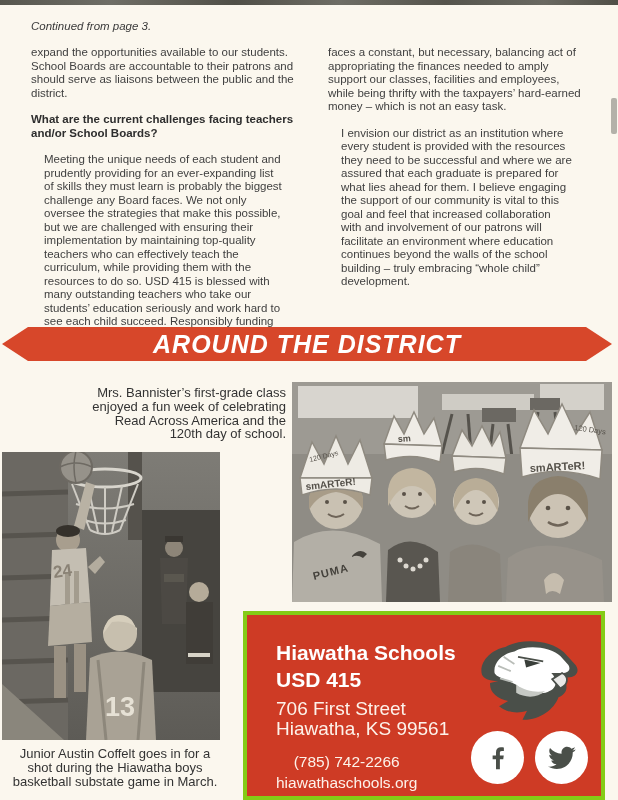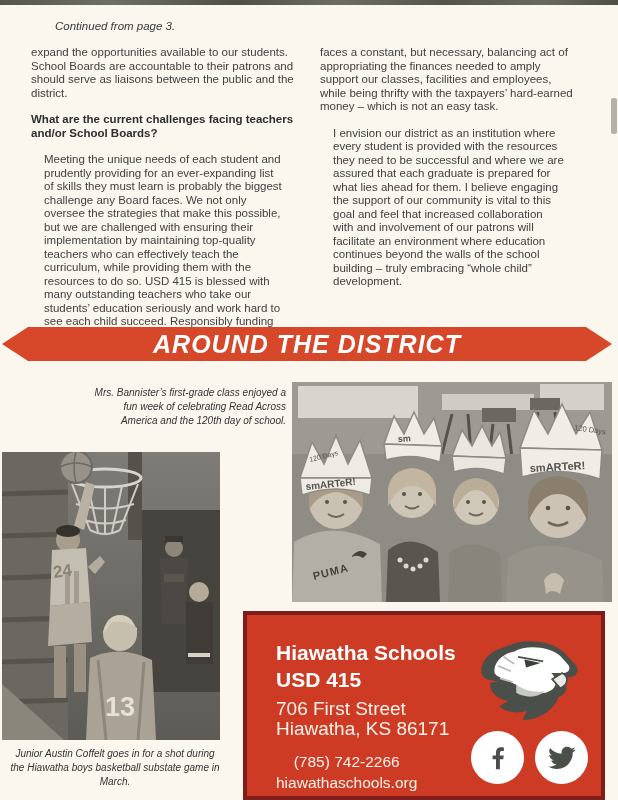--- a/index.html
+++ b/index.html
@@ -11,50 +11,50 @@
   .scan-strip{
     position:absolute; top:0; left:0; width:100%; height:5px;
     background:linear-gradient(90deg,#57564e,#6f6e66 18%,#504f47 38%,#6e6d65 55%,#55544c 72%,#6a6961 88%,#504f47);
   }
   .scan-artifact{
     position:absolute; left:611px; top:98px; width:6px; height:36px;
     background:#b3b1a9; border-radius:2px;
   }
   .continued{
     position:absolute; left:31px; top:20px;
-    font-style:italic; font-size:11.5px; color:#3a3a3a;margin-left:24px;
+    font-style:italic; font-size:11.5px; color:#3a3a3a;
   }
   .col{position:absolute; top:46px; font-size:11.5px; line-height:13.5px;}
   .col-left{left:31px; width:266px;}
-  .col-right{left:320px; width:258px;}
+  .col-right{left:328px; width:258px;}
   .col p{margin:0 0 13px 0;}
   .col h3{margin:0; font-size:11.5px; line-height:13.5px; color:#2e2e2e; font-weight:bold;}
   .col p.after-heading{margin:13px;}
   .banner{
     position:absolute; left:2px; top:327px; width:610px; height:34px;
     display:flex; align-items:center; justify-content:center;
     clip-path:polygon(0 50%, 26px 0, calc(100% - 26px) 0, 100% 50%, calc(100% - 26px) 100%, 26px 100%);
   }
   .banner span{
     color:#ffffff; font-weight:bold; font-style:italic;
     font-size:25px; letter-spacing:1px;
   }
   .caption{
-    position:absolute; font-style:italic; font-size:10px;
+    position:absolute; font-size:13px;
     line-height:13.8px; color:#333333;
   }
   .caption-classroom{left:88px; top:386px; width:198px; text-align:right;}
   .caption-basketball{left:10px; top:747px; width:210px; text-align:center;}
   .photo{position:absolute; overflow:hidden;}
   .photo svg{display:block; width:100%; height:100%;}
   .photo-classroom{left:292px; top:382px; width:320px; height:220px;}
   .photo-basketball{left:2px; top:452px; width:218px; height:288px;}
   .info-box{
     position:absolute; left:243px; top:611px; width:362px; height:189px;
-    box-sizing:border-box; border:4px solid #7f1d1d; background:#ce3b25;
+    box-sizing:border-box; border:4px solid #84cc16; background:#ce3b25;
   }
   .info-box .ib-title{
     position:absolute; left:29px; top:24px;
     color:#ffffff; font-weight:bold; font-size:21px; line-height:27px;
   }
   .info-box .ib-address{
     position:absolute; left:29px; top:84px;
     color:#fdf2ea; font-size:19px; line-height:20px;
   }
   .info-box .ib-contact{
@@ -243,21 +243,21 @@
 
   <div class="caption caption-basketball">Junior Austin Coffelt goes in for a shot during the Hiawatha boys basketball substate game in March.</div>
 
   <div class="info-box">
     <div class="ib-title">
       <div>Hiawatha Schools</div>
       <div>USD 415</div>
     </div>
     <div class="ib-address">
       <div>706 First Street</div>
-      <div>Hiawatha, KS 86171</div>
+      <div>Hiawatha, KS 99561</div>
     </div>
     <div class="ib-contact">
       <div>(785) 742-2266</div>
       <div>hiawathaschools.org</div>
     </div>
     <div class="eagle">
       <svg viewBox="0 0 120 100">
         <path d="M10,42 C6,28 20,14 36,11 C54,1 86,3 101,17 L114,31 C119,38 115,45 105,45 L99,45 C107,53 105,63 95,67 C90,81 73,93 55,92 L60,82 C48,86 36,83 29,77 L39,71 C27,69 18,61 19,51 L28,49 C17,49 12,46 10,42 Z" fill="#4a4f49"></path>
         <path d="M24,40 C22,28 34,18 46,16 C60,8 86,11 97,21 L106,31 C109,36 106,40 99,40 L87,40 C95,48 93,58 83,61 C71,65 56,61 48,53 L33,46 C27,44 25,42 24,40 Z" fill="#ffffff"></path>
         <path d="M34,22 L46,30 M28,32 L42,38 M30,46 L44,50" stroke="#b9bdb8" stroke-width="2"></path>

